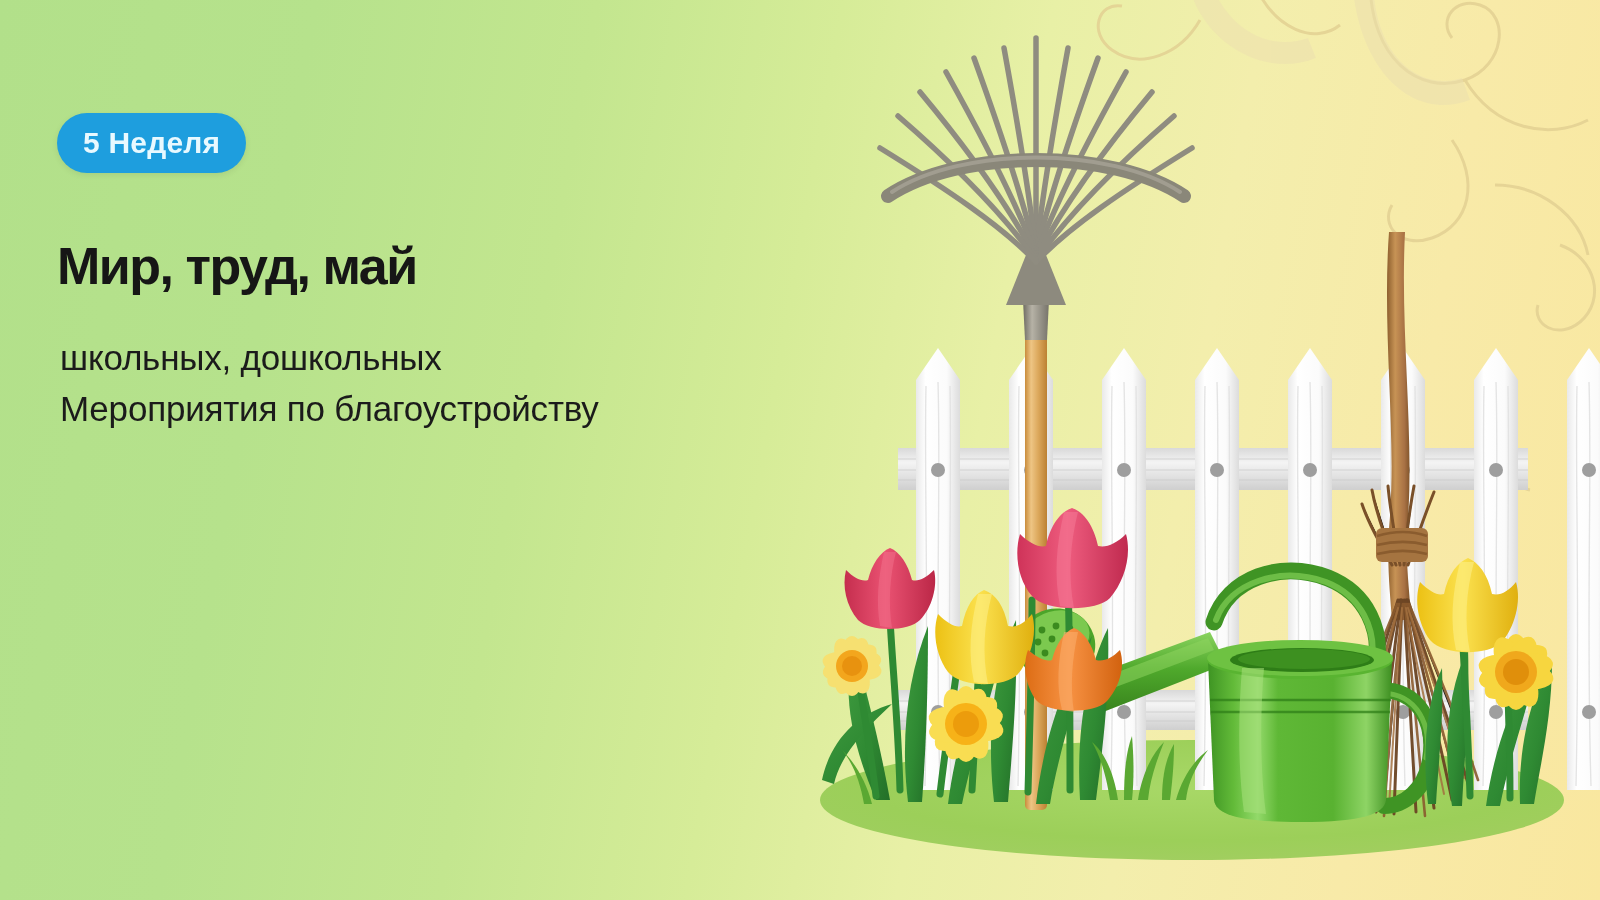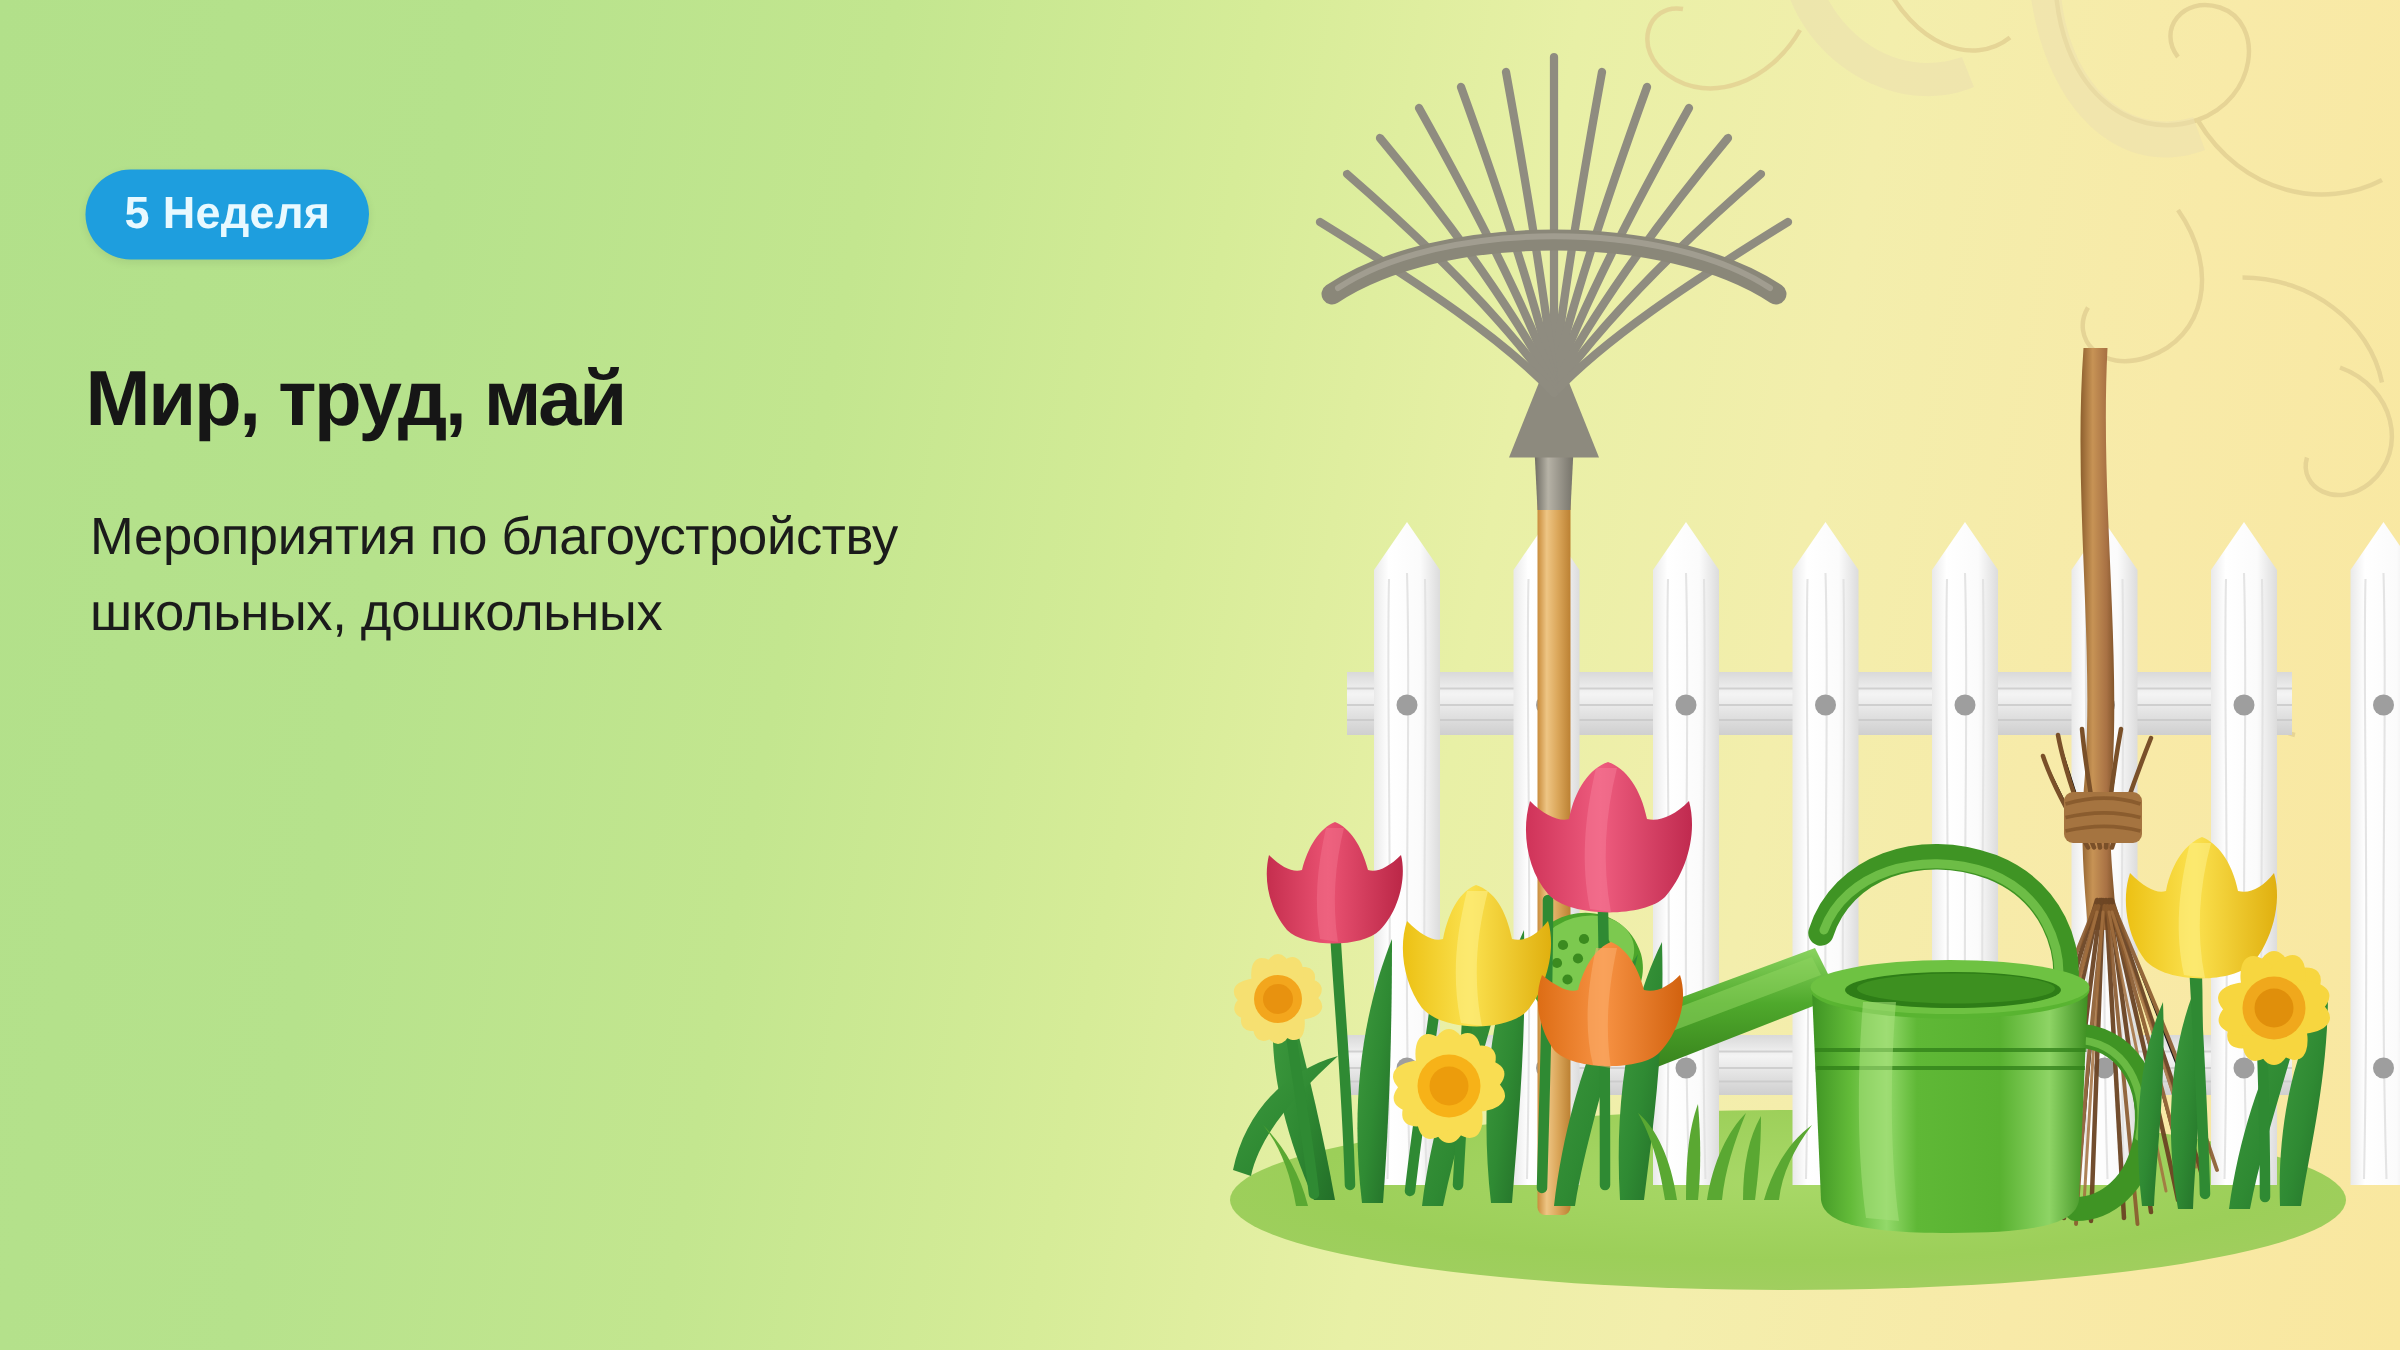--- a/index.html
+++ b/index.html
@@ -110,22 +110,22 @@
     </g>
   </svg>
 
   <div class="badge">
     <span>5 Неделя</span>
   </div>
 
   <h1 class="title">Мир, труд, май</h1>
 
   <div class="subtitle">
+    <span class="line">школьных, дошкольных</span>
     <span class="line">Мероприятия по благоустройству</span>
-    <span class="line">школьных, дошкольных</span>
   </div>
 
   <svg class="scene" viewBox="0 0 820 900" aria-hidden="true">
     <defs>
       <linearGradient id="gWood" x1="0" y1="0" x2="1" y2="0">
         <stop offset="0%" stop-color="#c98c3c"></stop>
         <stop offset="28%" stop-color="#eec584"></stop>
         <stop offset="60%" stop-color="#dca85c"></stop>
         <stop offset="100%" stop-color="#bc8133"></stop>
       </linearGradient>

